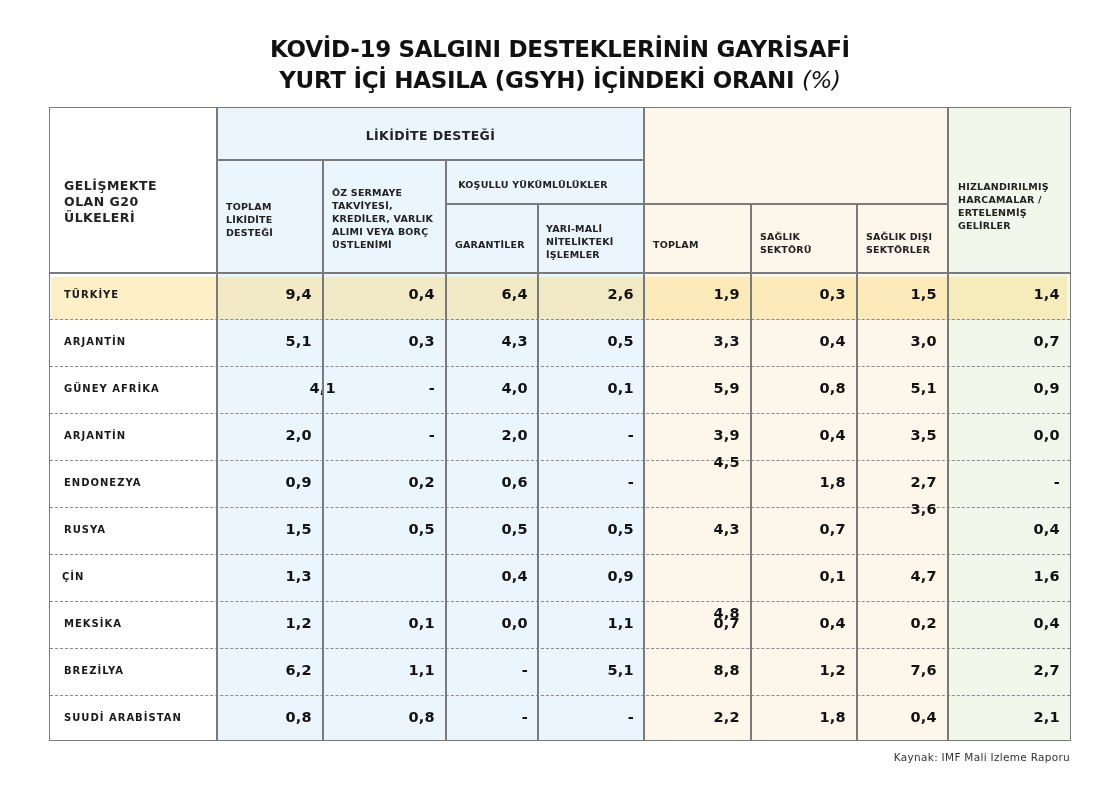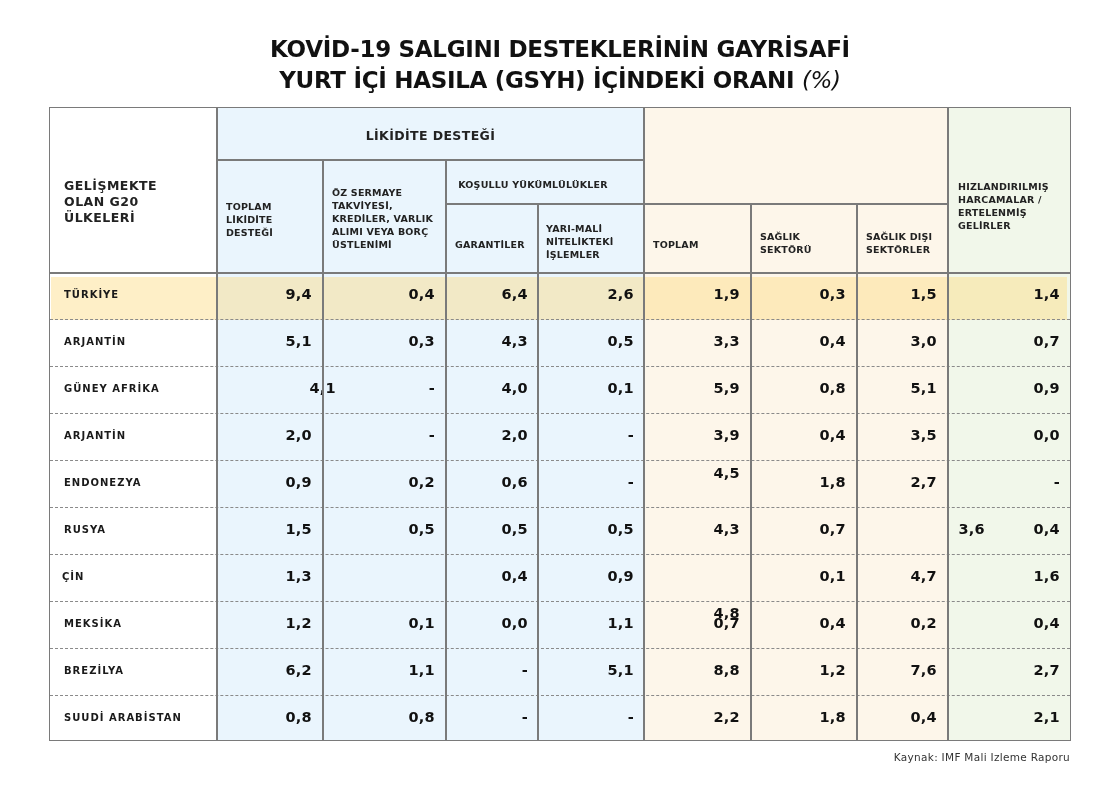--- a/index.html
+++ b/index.html
@@ -130,35 +130,35 @@
         <div class="val" style="left: 807px; width: 80px; top: 319px;">3,5</div>
         <div class="val" style="left: 898px; width: 112px; top: 319px;">0,0</div>
         <div class="dline" style="left: 0px; width: 1020px; top: 352px;"></div>
       </div>
       <div>
         <div class="country" style="left: 14px; top: 369px;">ENDONEZYA</div>
         <div class="val" style="left: 167px; width: 95px; top: 366px;">0,9</div>
         <div class="val" style="left: 273px; width: 112px; top: 366px;">0,2</div>
         <div class="val" style="left: 396px; width: 82px; top: 366px;">0,6</div>
         <div class="val" style="left: 488px; width: 96px; top: 366px;">-</div>
-        <div class="val" style="left: 594px; width: 96px; top: 357px;">4,5</div>
+        <div class="val" style="left: 594px; width: 96px; top: 346px;">4,5</div>
         <div class="val" style="left: 701px; width: 95px; top: 366px;">1,8</div>
         <div class="val" style="left: 807px; width: 80px; top: 366px;">2,7</div>
         <div class="val" style="left: 898px; width: 112px; top: 366px;">-</div>
         <div class="dline" style="left: 0px; width: 1020px; top: 399px;"></div>
       </div>
       <div>
         <div class="country" style="left: 14px; top: 416px;">RUSYA</div>
         <div class="val" style="left: 167px; width: 95px; top: 413px;">1,5</div>
         <div class="val" style="left: 273px; width: 112px; top: 413px;">0,5</div>
         <div class="val" style="left: 396px; width: 82px; top: 413px;">0,5</div>
         <div class="val" style="left: 488px; width: 96px; top: 413px;">0,5</div>
         <div class="val" style="left: 594px; width: 96px; top: 413px;">4,3</div>
         <div class="val" style="left: 701px; width: 95px; top: 413px;">0,7</div>
-        <div class="val" style="left: 807px; width: 80px; top: 413px; margin-left: 48px;">3,6</div>
+        <div class="val" style="left: 807px; width: 80px; top: 393px;">3,6</div>
         <div class="val" style="left: 898px; width: 112px; top: 413px;">0,4</div>
         <div class="dline" style="left: 0px; width: 1020px; top: 446px;"></div>
       </div>
       <div>
         <div class="country" style="left: 12px; top: 463px;">ÇİN</div>
         <div class="val" style="left: 167px; width: 95px; top: 460px;">1,3</div>
         <div class="val" style="left: 273px; width: 112px; top: 460px;"></div>
         <div class="val" style="left: 396px; width: 82px; top: 460px;">0,4</div>
         <div class="val" style="left: 488px; width: 96px; top: 460px;">0,9</div>
         <div class="val" style="left: 594px; width: 96px; top: 460px; margin-top: 37px;">4,8</div>

